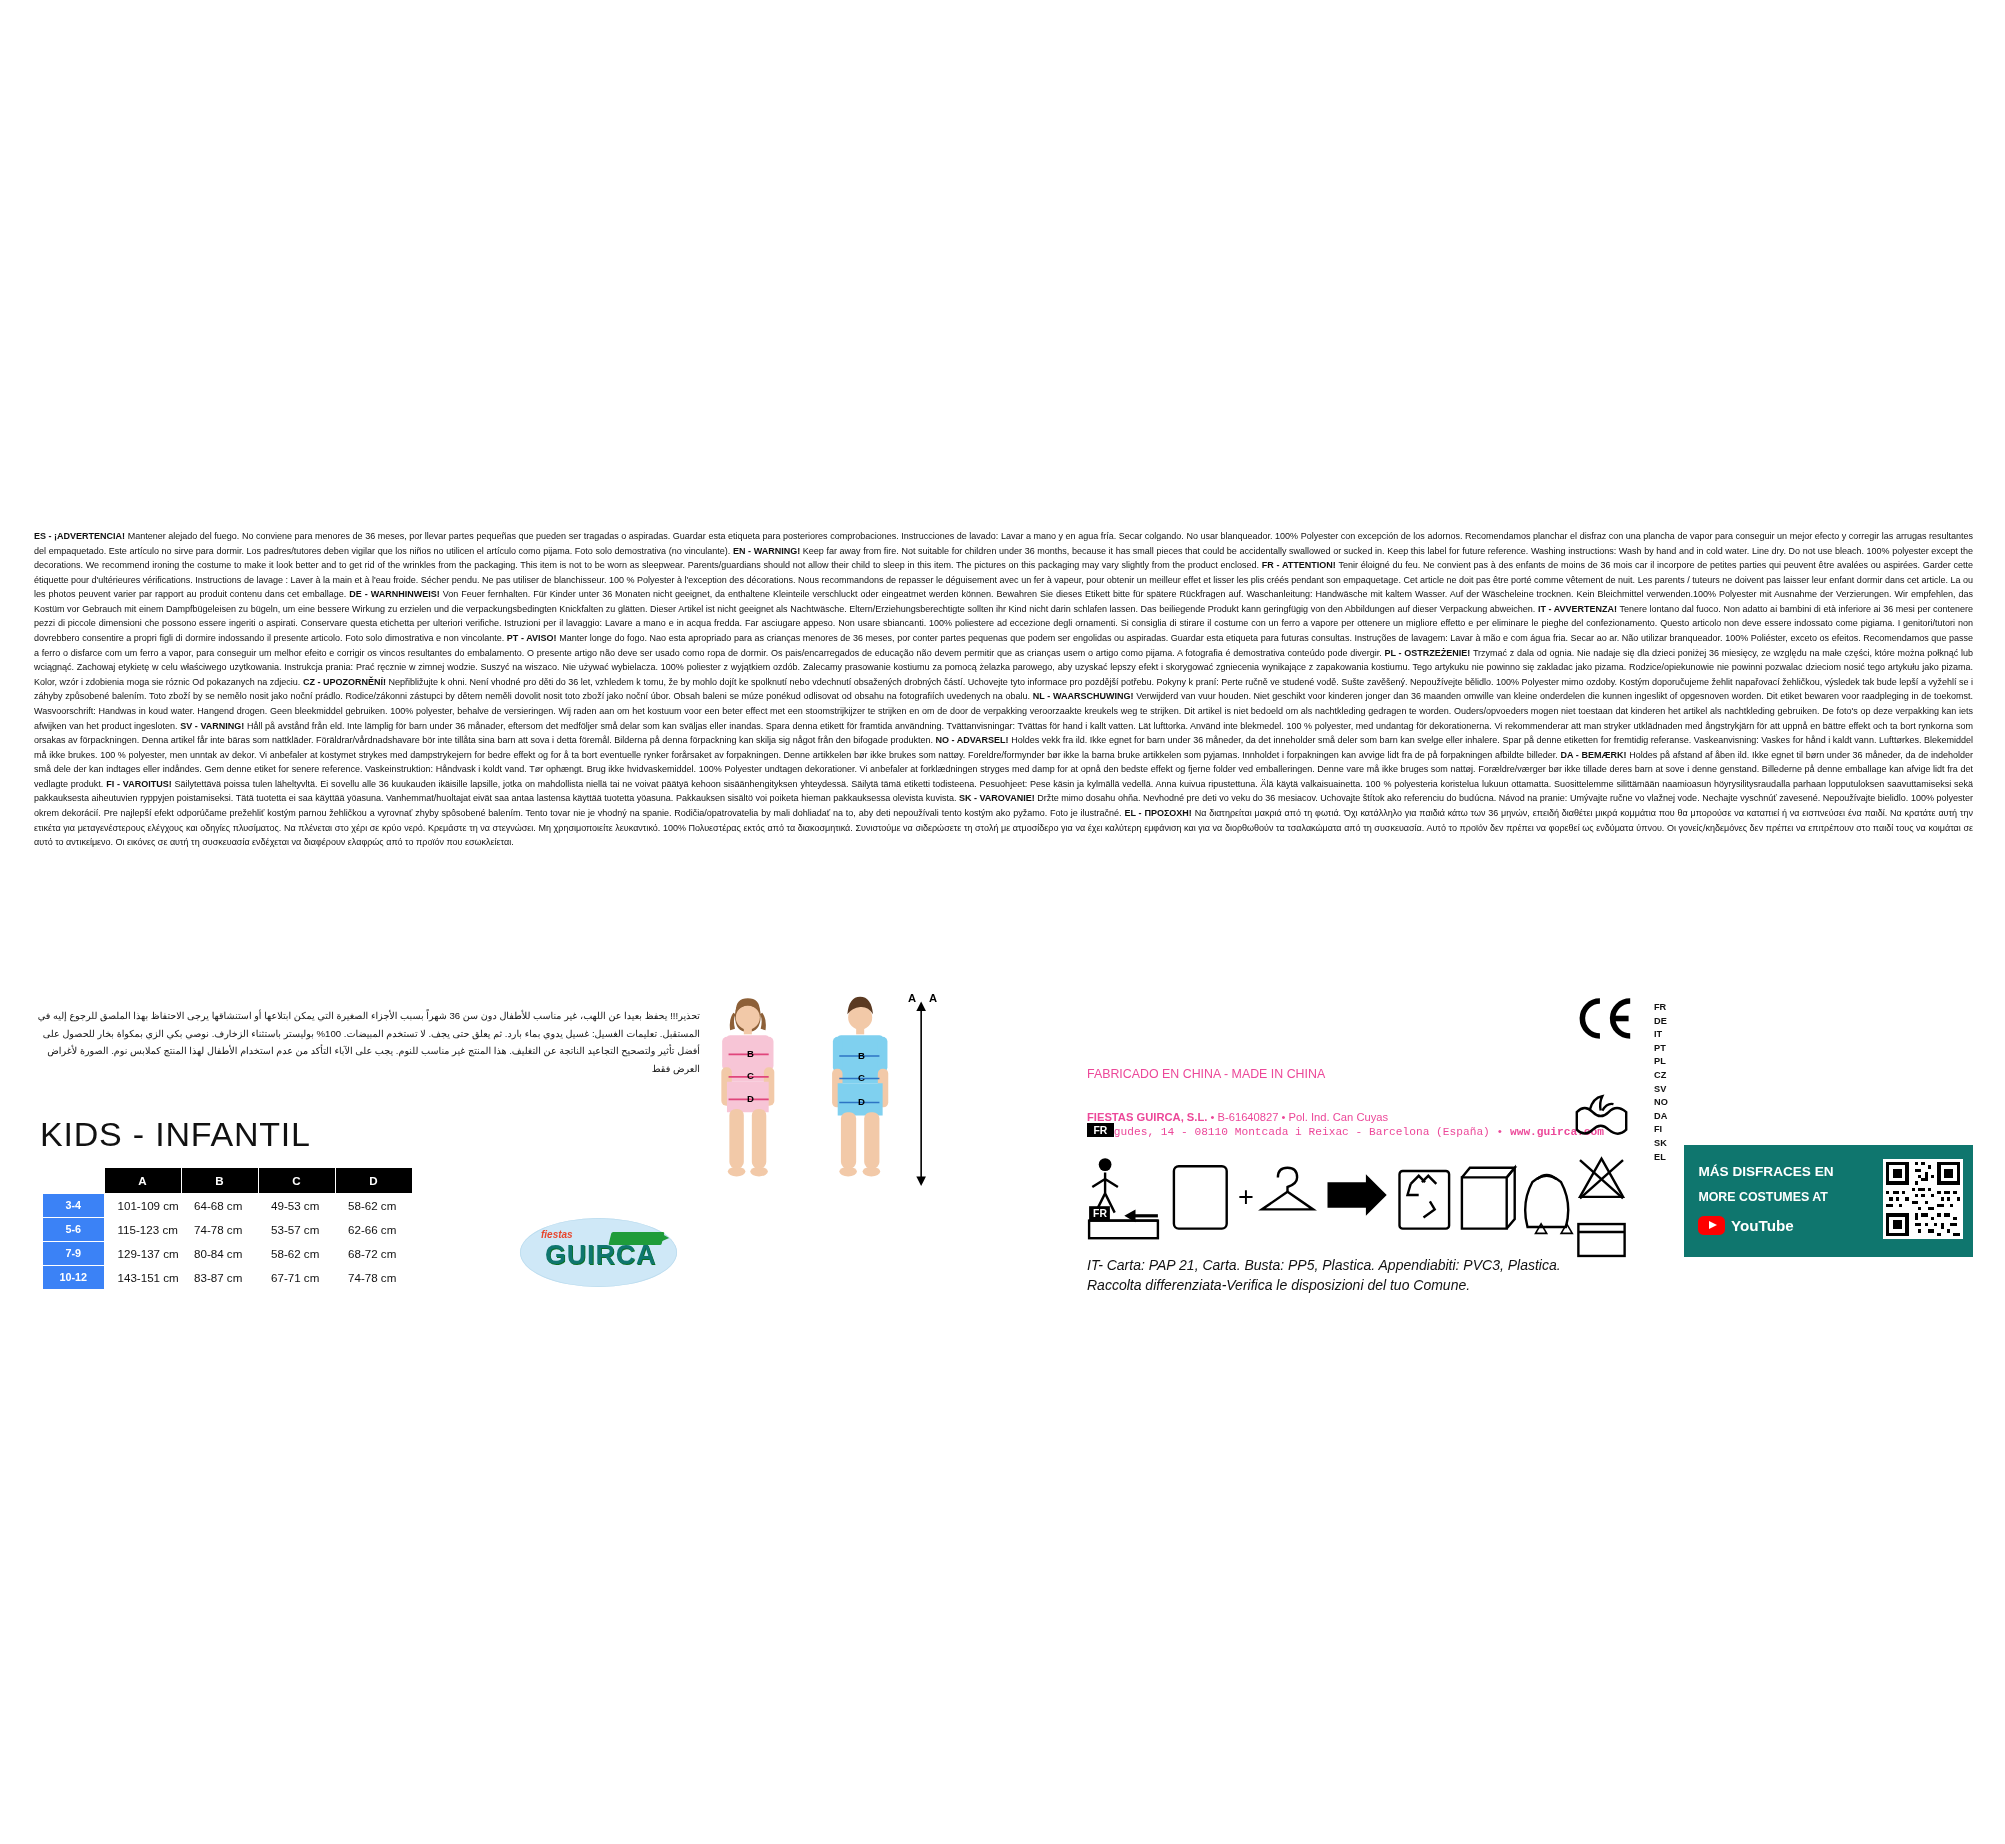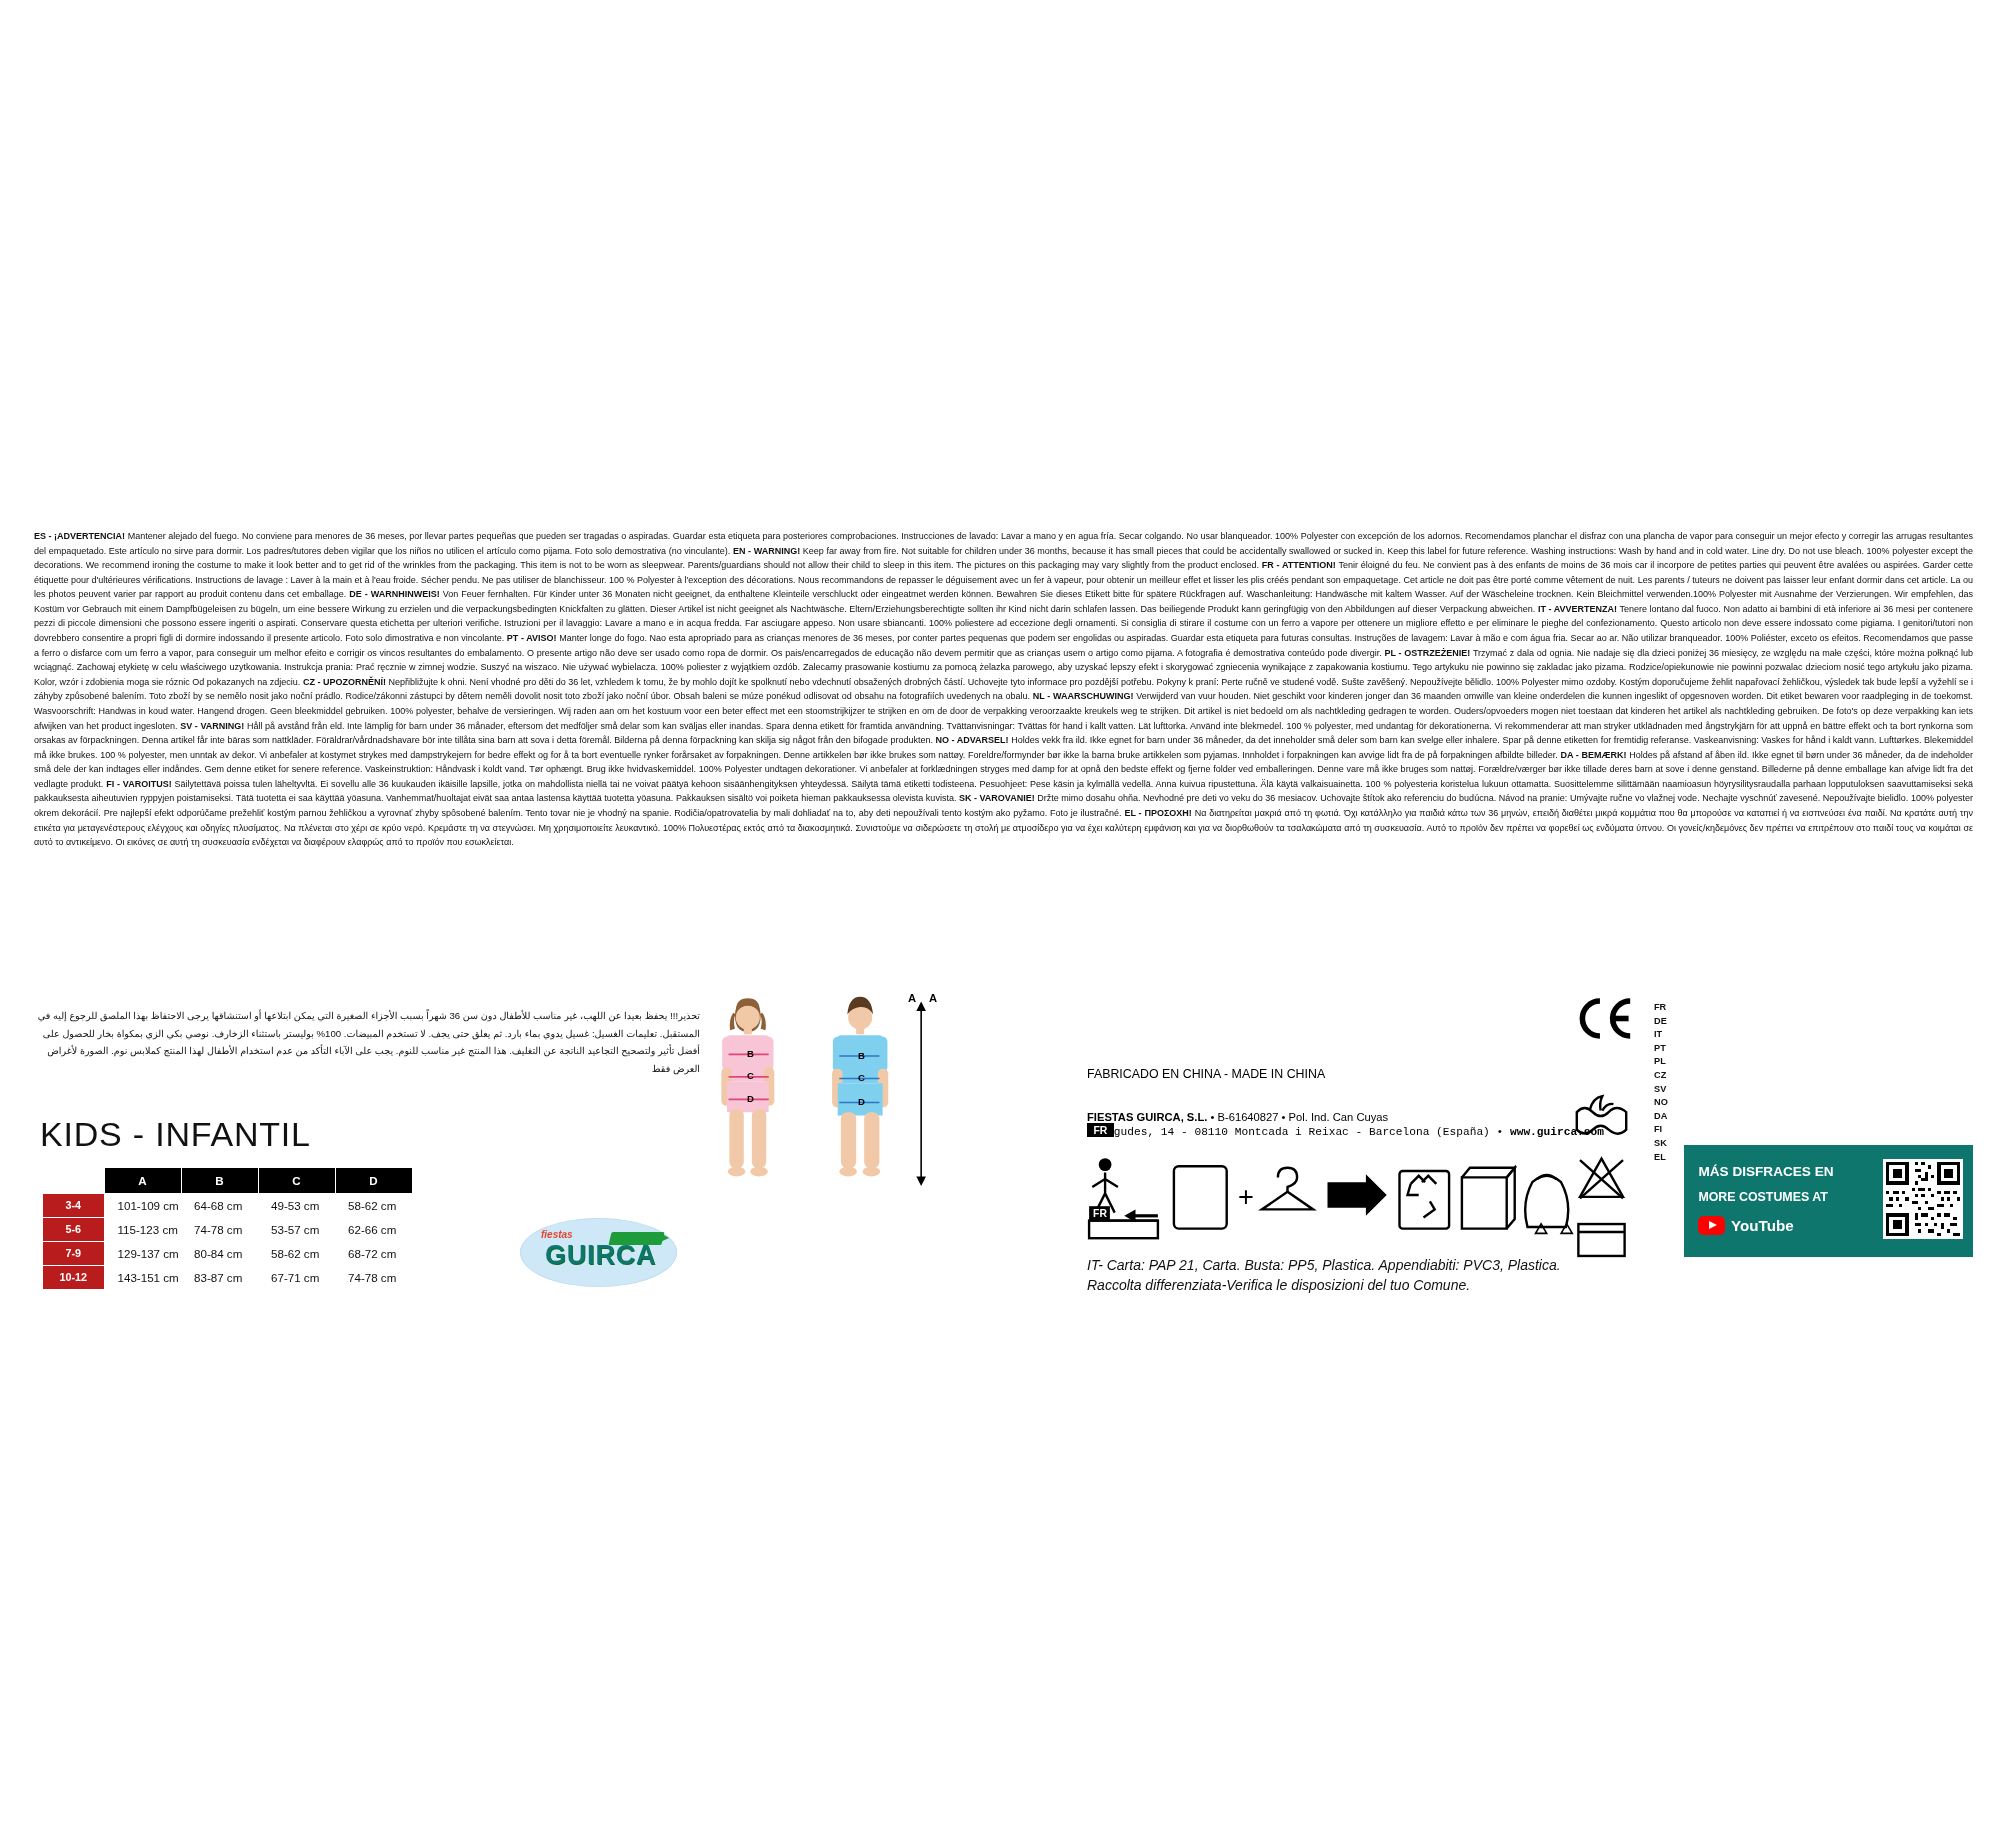--- a/index.html
+++ b/index.html
@@ -27,21 +27,21 @@
 
   
   .size-table{position:absolute;left:42px;top:1167px;border-collapse:collapse;}
   .size-table td,.size-table th{font-size:11.6px;}
   .size-table th{
     background:#000;color:#fff;font-weight:bold;text-align:center;
     width:74px;height:22.5px;border:1.6px solid #fff;
   }
   .size-table th.blank{background:#fff;border:none;width:59px;}
   .size-table td.age{
-    background:#b91c1c;color:#fff;font-weight:bold;text-align:center;
+    background:#3b82f6;color:#fff;font-weight:bold;text-align:center;
     height:21px;border:1.6px solid #fff;font-size:10.8px;
   }
   .size-table td.val{
     text-align:left;padding-left:13px;height:21px;color:#111;white-space:nowrap;
   }
 
   
   .guirca{
     position:absolute;left:520px;top:1218px;width:157px;height:69px;
     background:#cfe8f7;border-radius:50%/50%;
@@ -66,21 +66,21 @@
   }
 
   
   .figures{position:absolute;left:706px;top:987px;width:265px;height:329px;}
   .axis-a{position:absolute;left:202px;top:4.8px;font-size:11.2px;font-weight:bold;}
   .axis-a2{position:absolute;left:223px;top:4.8px;font-size:11.2px;font-weight:bold;}
 
   .meas{position:absolute;font-size:9.6px;font-weight:bold;color:#000;text-align:center;}
 
   
-  .mfg{position:absolute;left:1087px;top:1067px;font-size:12px;color:#000000;}
+  .mfg{position:absolute;left:1087px;top:1067px;font-size:12px;color:#ec4899;}
   .mfg .line1{font-size:12.4px;}
   .mfg .line2{margin-top:30px;font-size:11.2px;}
   .mfg .line3{margin-top:3px;font-size:11.2px;font-family:Liberation Mono, monospace;}
   .mfg b{font-weight:bold;}
 
   
   .packrow{position:absolute;left:1087px;top:1147px;width:497px;height:96px;}
   .pack-note{position:absolute;left:1087px;top:1255px;font-size:14px;line-height:1.45;color:#111;font-style:italic;}
 
   

